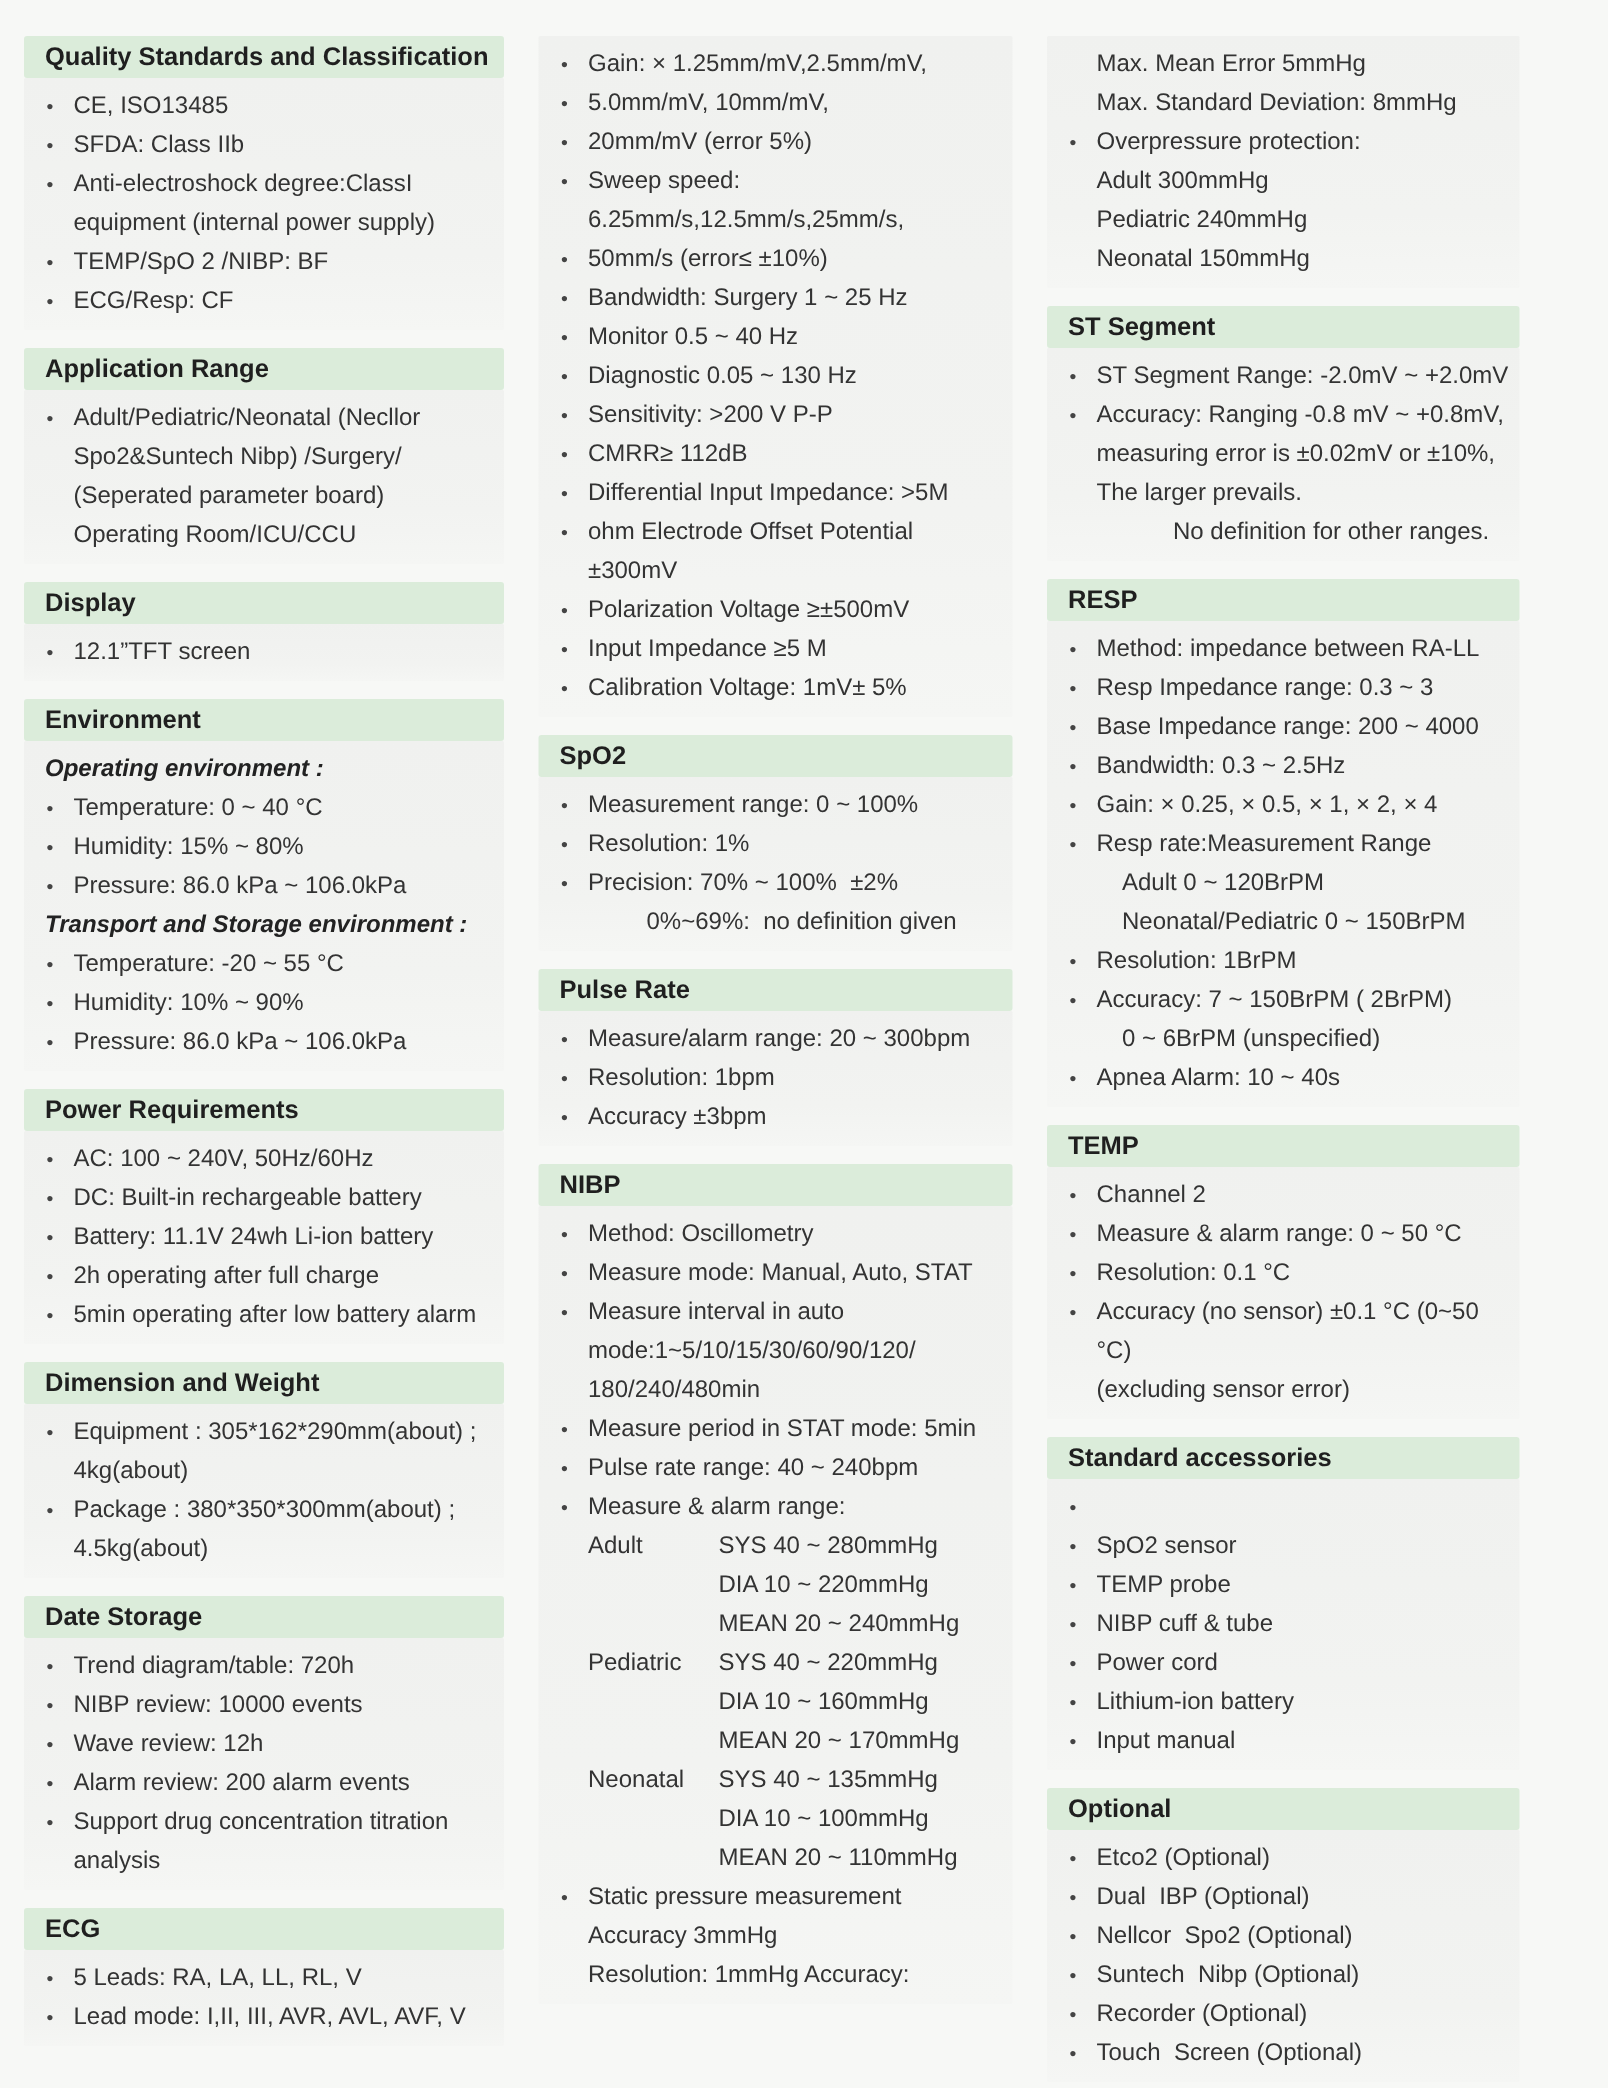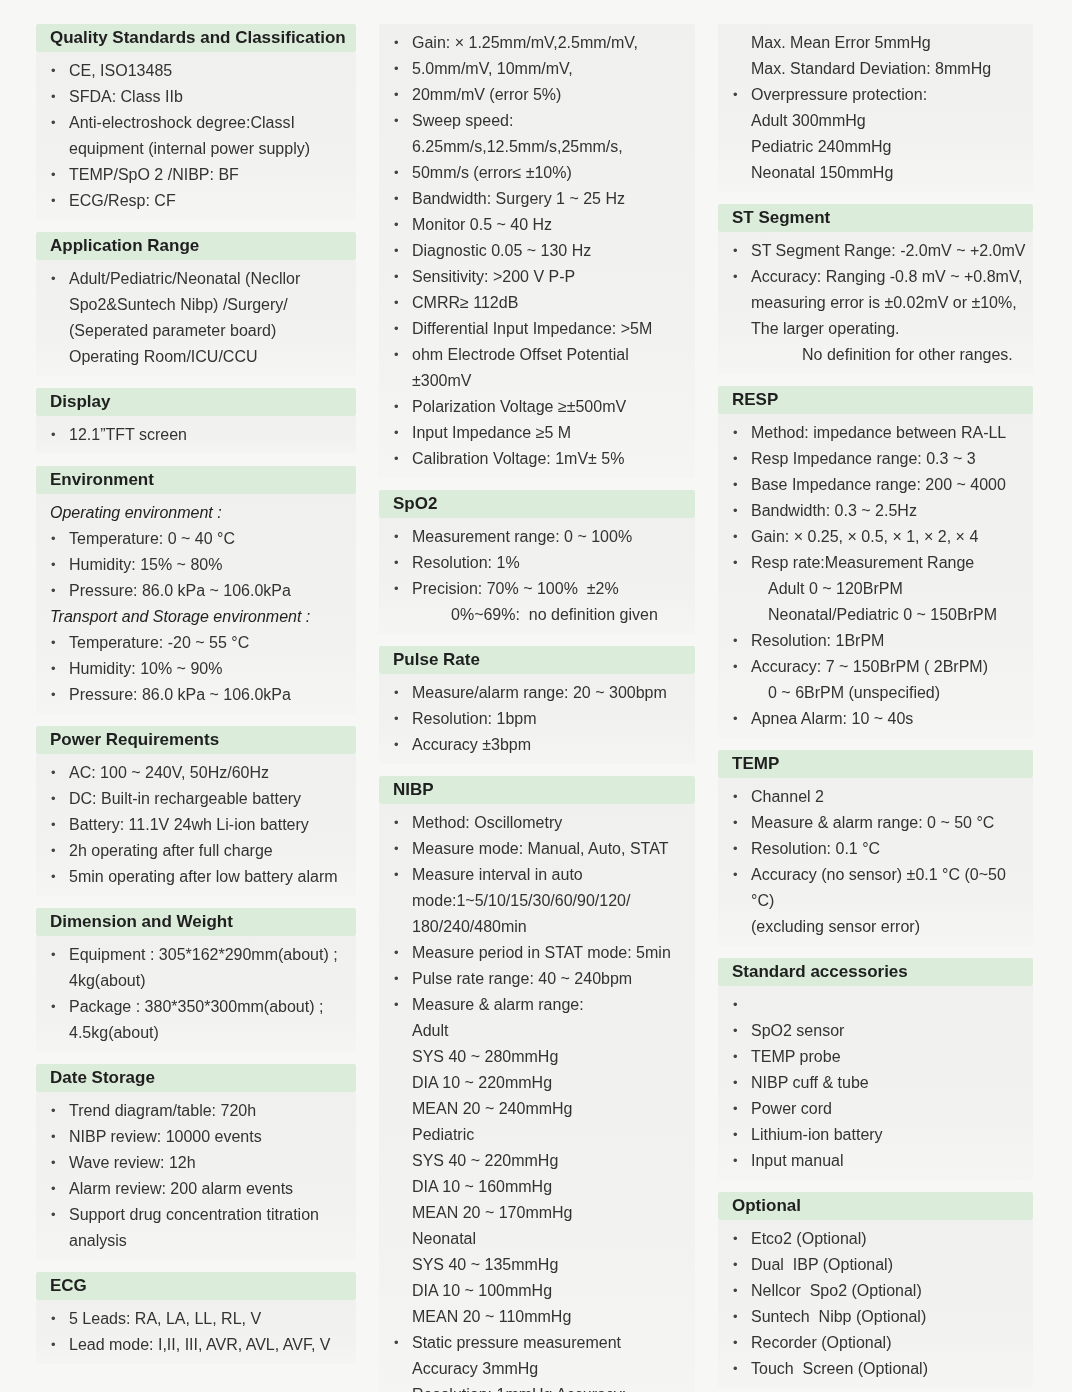--- a/index.html
+++ b/index.html
@@ -14,21 +14,21 @@
   body{
     width:1072px;height:1392px;
     background:var(--page-bg);
     font-family:"Liberation Sans", sans-serif;
     color:var(--text);
     overflow:hidden;
   }
   .page{
     box-sizing:border-box;
     width:1072px;height:1348px;
-    padding:24px 39px 0 36px;
+    padding:24px 39px 0 16px;
     display:flex;
     gap:23px;
   }
   .col{flex:none;}
   .col-0{width:320px}
   .col-1{width:316px}
   .col-2{width:315px}
   .section{margin-bottom:12px;}
   .section-header{
     background:var(--header-bg);
@@ -41,29 +41,29 @@
   }
   .section-body{
     background:linear-gradient(180deg,var(--body-bg-top) 0%, #f2f3f1 70%, var(--body-bg-bot) 100%);
     padding:6px 4px 6px 0;
     border-radius:1px;
   }
   .row{display:flex;line-height:26px;font-size:16px;padding-left:15px;}
   .dot{flex:none;width:18px;color:#444;font-size:13px;}
   .txt{flex:1;white-space:pre-wrap;}
   .subhead{
-    font-weight:normal;font-style:italic;
+    font-weight:bold;font-style:italic;
     padding-left:14px;line-height:26px;font-size:16px;color:#222;
   }
   .plain{line-height:26px;font-size:16px;white-space:pre-wrap;}
   .ind1{padding-left:33px}
   .ind2{padding-left:50px}
   .ind3{padding-left:72px}
   .ind4{padding-left:84px}
-  .kvrow{display:flex;line-height:26px;font-size:16px;padding-left:33px;flex-direction:column;}
+  .kvrow{display:flex;line-height:26px;font-size:16px;padding-left:33px;}
   .klabel{flex:none;width:87px;white-space:pre-wrap;}
   .kval{flex:1;white-space:pre-wrap;}
 </style>
 </head>
 <body>
 
 <div class="page" id="page-root">
     <div class="col col-0">
       <div class="section">
         <div class="section-header">Quality Standards and Classification</div>
@@ -399,21 +399,21 @@
       </div>
       <div class="section">
         <div class="section-header">ST Segment</div>
         <div class="section-body">
           <div class="row">
             <span class="dot">•</span>
             <div class="txt"><div>ST Segment Range: -2.0mV ~ +2.0mV</div></div>
           </div>
           <div class="row">
             <span class="dot">•</span>
-            <div class="txt"><div>Accuracy: Ranging -0.8 mV ~ +0.8mV,</div><div>measuring error is ±0.02mV or ±10%,</div><div>The larger operating.</div></div>
+            <div class="txt"><div>Accuracy: Ranging -0.8 mV ~ +0.8mV,</div><div>measuring error is ±0.02mV or ±10%,</div><div>The larger prevails.</div></div>
           </div>
           <div class="plain ind4">No definition for other ranges.</div>
         </div>
       </div>
       <div class="section">
         <div class="section-header">RESP</div>
         <div class="section-body">
           <div class="row">
             <span class="dot">•</span>
             <div class="txt"><div>Method: impedance between RA-LL</div></div>

